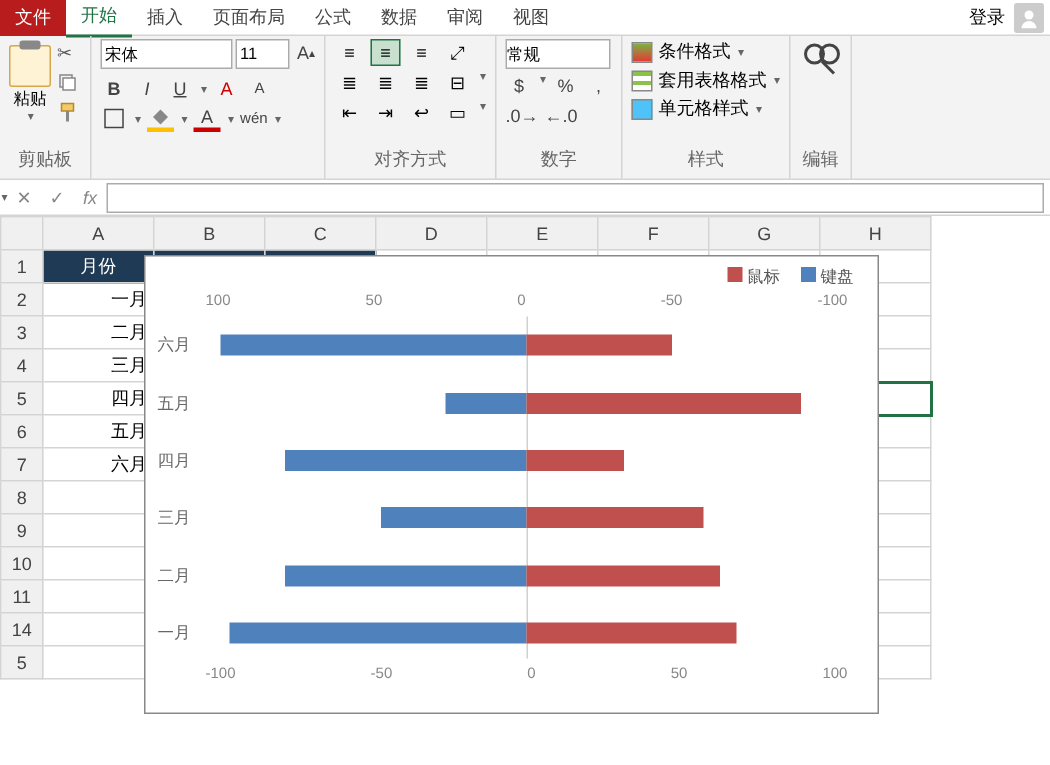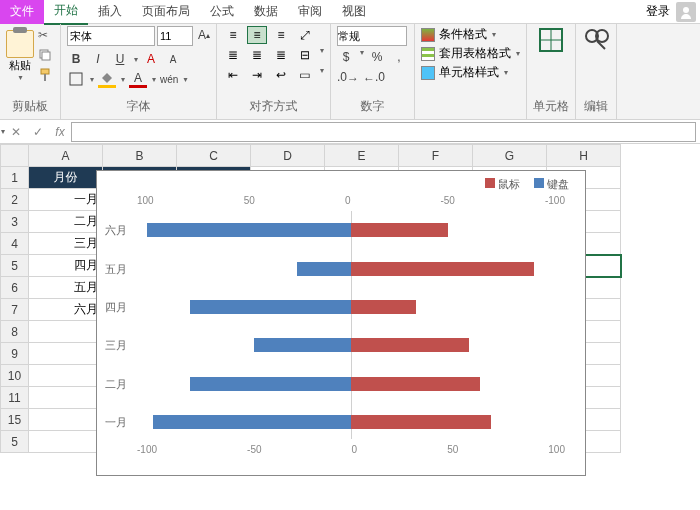--- a/index.html
+++ b/index.html
@@ -1,21 +1,21 @@
 <!DOCTYPE html>
 <html><head>
 <meta charset="utf-8">
 <style>
 * { margin: 0; padding: 0; box-sizing: border-box; font-family: "Microsoft YaHei", sans-serif; }
 body { background: #fff; width: 700px; height: 510px; overflow: hidden; font-size: 12px; }
 
 
 .menubar { display: flex; align-items: center; height: 24px; background: #fff; border-bottom: 1px solid #d4d4d4; }
 .menu-item { padding: 4px 10px; cursor: pointer; color: #444; }
-.menu-file { background: #d946ef; color: #fff; }
+.menu-file { background: #b91c1c; color: #fff; }
 .menu-active { color: #217346; border-bottom: 2px solid #217346; }
 .menu-right { margin-left: auto; display: flex; align-items: center; padding-right: 4px; }
 .user-icon { width: 20px; height: 20px; background: #ccc; border-radius: 2px; margin-left: 6px; display: flex; align-items: center; justify-content: center; }
 
 
 .ribbon { display: flex; height: 96px; background: #f3f3f3; border-bottom: 1px solid #d4d4d4; }
 .ribbon-group { border-right: 1px solid #d4d4d4; padding: 2px 6px; display: flex; flex-direction: column; justify-content: space-between; }
 .ribbon-group-label { text-align: center; font-size: 12px; color: #666; padding: 2px 0; }
 .ribbon-controls { display: flex; align-items: flex-start; gap: 4px; flex: 1; }
 
@@ -166,21 +166,20 @@
               <path d="M6 1 L11 6 L6 11 L1 6 Z" fill="#888"></path>
             </svg>
         </span>
         <span class="dropdown-tri">▾</span>
         <span class="fbtn" style="border-bottom:3px solid #c00">A</span>
         <span class="dropdown-tri">▾</span>
         <span class="fbtn" style="font-size:10px">wén</span>
         <span class="dropdown-tri">▾</span>
       </div>
     </div>
-    <div class="ribbon-group-label">字体</div>
   </div>
 
   <div class="ribbon-group">
     <div class="align-grid">
       <div class="align-row">
         <span class="align-btn">≡</span>
         <span class="align-btn align-active">≡</span>
         <span class="align-btn">≡</span>
         <span class="align-btn">⤢</span>
       </div>
@@ -230,34 +229,23 @@
         <span class="style-swatch" style="background:repeating-linear-gradient(#8bc34a,#8bc34a 3px,#fff 3px,#fff 6px)"></span>
         <span>套用表格格式</span>
           <span class="dropdown-tri">▾</span>
       </div>
       <div class="style-row">
         <span class="style-swatch" style="background:#4fc3f7"></span>
         <span>单元格样式</span>
           <span class="dropdown-tri">▾</span>
       </div>
     </div>
-  </div>
-
-  <div class="ribbon-group">
-    <div class="ribbon-controls" style="flex-direction:column;align-items:center">
-      <div class="big-icon">
-        <svg width="26" height="26">
-            <rect x="2" y="2" width="22" height="22" fill="none" stroke="#217346" stroke-width="2"></rect>
-            <line x1="2" y1="13" x2="24" y2="13" stroke="#217346"></line>
-            <line x1="13" y1="2" x2="13" y2="24" stroke="#217346"></line>
-          </svg>
-      </div>
-    </div>
-    <div class="ribbon-group-label">单元格</div>
-  </div>
+    <div class="ribbon-group-label">样式</div>
+  </div>
+
 
   <div class="ribbon-group">
     <div class="ribbon-controls" style="flex-direction:column;align-items:center">
       <div class="big-icon">
         <svg width="26" height="26">
             <circle cx="9" cy="9" r="6" fill="none" stroke="#444" stroke-width="2"></circle>
             <line x1="14" y1="14" x2="22" y2="22" stroke="#444" stroke-width="2"></line>
             <circle cx="19" cy="9" r="6" fill="none" stroke="#444" stroke-width="2"></circle>
           </svg>
       </div>
@@ -403,21 +391,21 @@
           <td></td>
           <td></td>
           <td></td>
           <td></td>
           <td></td>
           <td></td>
           <td></td>
           <td></td>
         </tr>
     <tr>
-          <th class="row-hdr">15</th>
+          <th class="row-hdr">14</th>
           <td></td>
           <td></td>
           <td></td>
           <td></td>
           <td></td>
           <td></td>
           <td></td>
           <td></td>
         </tr>
     <tr>

